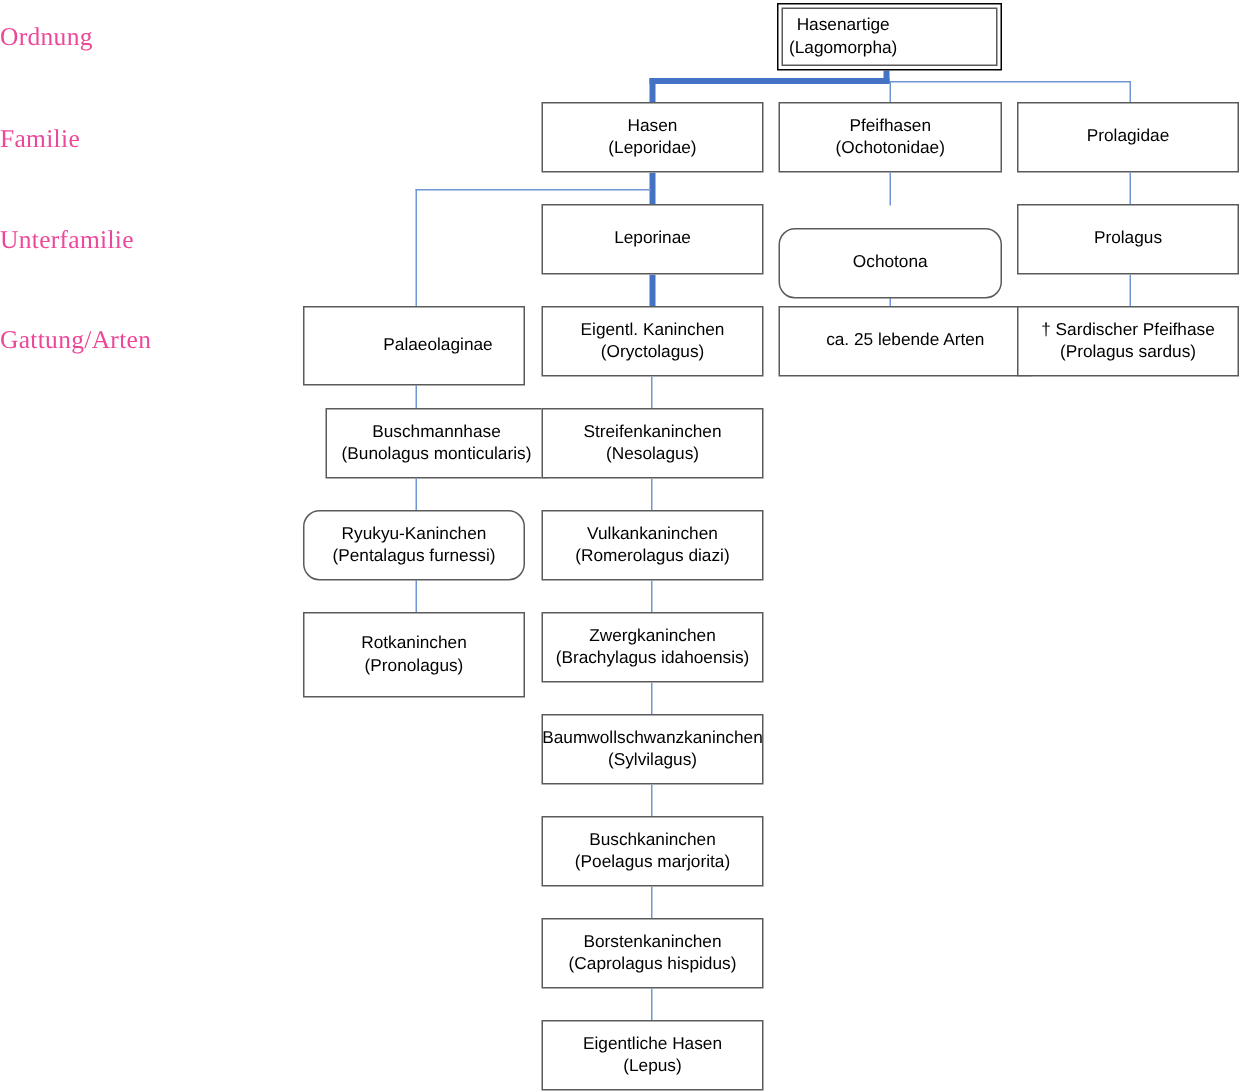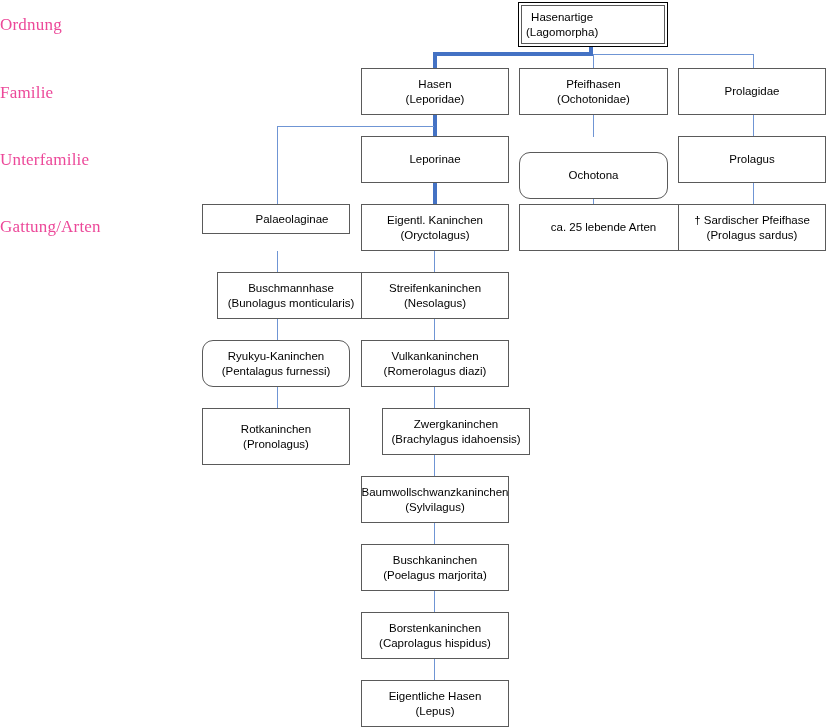--- a/index.html
+++ b/index.html
@@ -133,21 +133,21 @@
       </div>
       <div class="node" style="left: 361px; top: 136px; width: 148px; height: 47px;">
         <div class="node-text">Leporinae</div>
       </div>
       <div class="node" style="left: 519px; top: 152px; width: 149px; height: 47px; border-radius: 11px;">
         <div class="node-text">Ochotona</div>
       </div>
       <div class="node" style="left: 678px; top: 136px; width: 148px; height: 47px;">
         <div class="node-text">Prolagus</div>
       </div>
-      <div class="node" style="left: 202px; top: 204px; width: 148px; height: 30px; padding-left: 32px;">
+      <div class="node" style="left: 202px; top: 204px; width: 148px; height: 53px; padding-left: 32px;">
         <div class="node-text">Palaeolaginae</div>
       </div>
       <div class="node" style="left: 361px; top: 204px; width: 148px; height: 47px;">
         <div class="node-text">Eigentl. Kaninchen
 (Oryctolagus)</div>
       </div>
       <div class="node" style="left: 519px; top: 204px; width: 169px; height: 47px;">
         <div class="node-text">ca. 25 lebende Arten</div>
       </div>
       <div class="node" style="left: 678px; top: 204px; width: 148px; height: 47px;">
@@ -167,21 +167,21 @@
 (Pentalagus furnessi)</div>
       </div>
       <div class="node" style="left: 361px; top: 340px; width: 148px; height: 47px;">
         <div class="node-text">Vulkankaninchen
 (Romerolagus diazi)</div>
       </div>
       <div class="node" style="left: 202px; top: 408px; width: 148px; height: 57px;">
         <div class="node-text">Rotkaninchen
 (Pronolagus)</div>
       </div>
-      <div class="node" style="left: 361px; top: 408px; width: 148px; height: 47px; margin-left: 21px;">
+      <div class="node" style="left: 361px; top: 408px; width: 148px; height: 47px;">
         <div class="node-text">Zwergkaninchen
 (Brachylagus idahoensis)</div>
       </div>
       <div class="node" style="left: 361px; top: 476px; width: 148px; height: 47px;">
         <div class="node-text">Baumwollschwanzkaninchen
 (Sylvilagus)</div>
       </div>
       <div class="node" style="left: 361px; top: 544px; width: 148px; height: 47px;">
         <div class="node-text">Buschkaninchen
 (Poelagus marjorita)</div>

